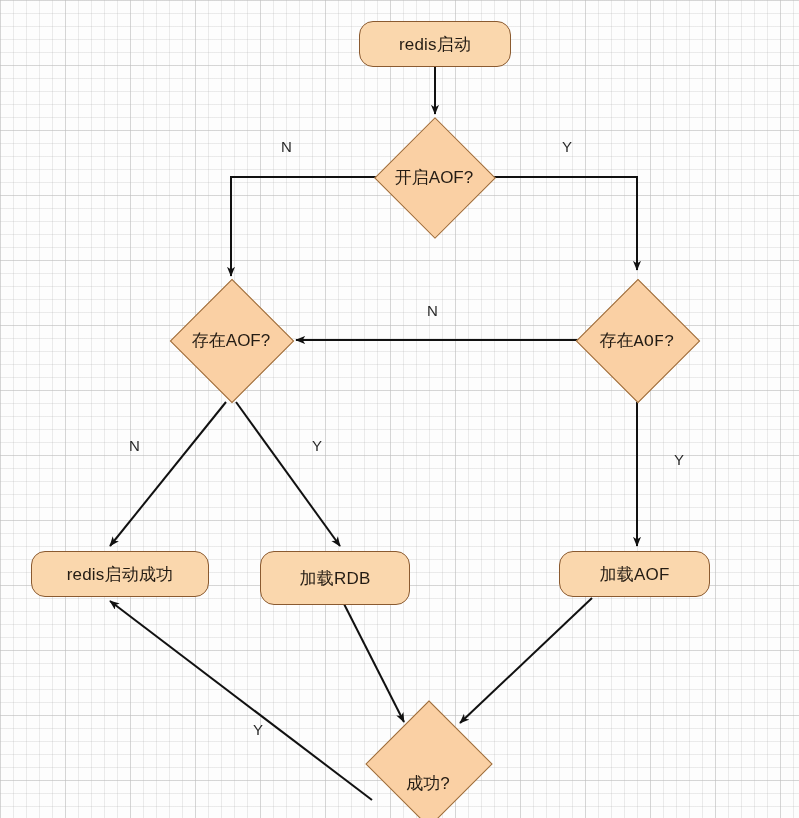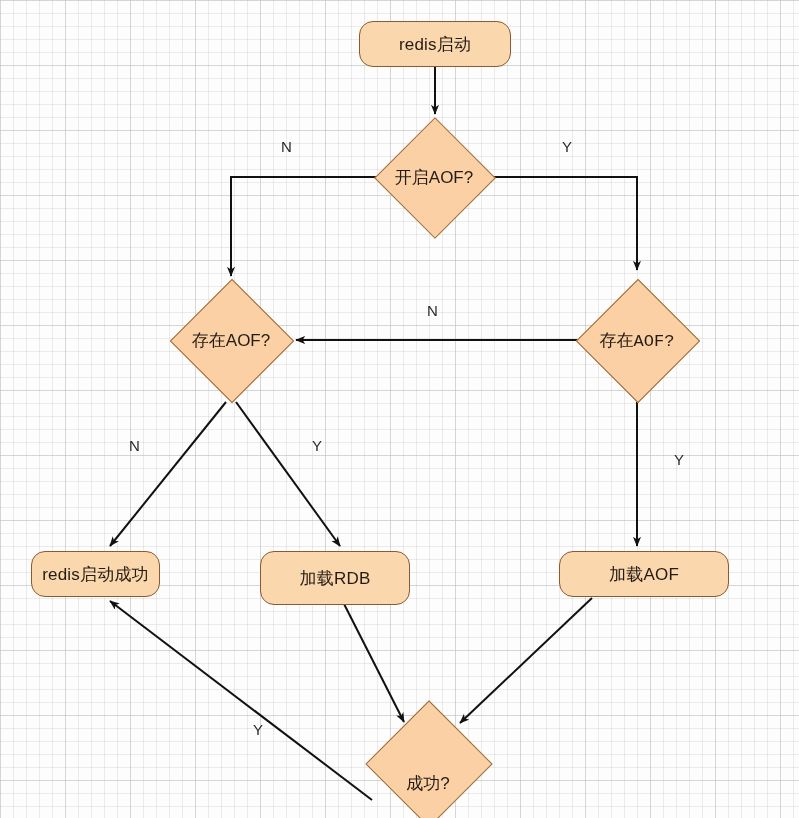--- a/index.html
+++ b/index.html
@@ -105,29 +105,29 @@
 
     <path d="M 592,598 L 460,723" fill="none" stroke="#111111" stroke-width="2" marker-end="url(#arrow)"></path>
 
     <path d="M 372,800 L 110,601" fill="none" stroke="#111111" stroke-width="2" marker-end="url(#arrow)"></path>
   </svg>
 
   <div class="node proc" style="left:359px; top:21px; width:152px; height:46px;">
     <span>redis启动</span>
   </div>
 
-  <div class="node proc" style="left:31px; top:551px; width:129px; height:46px;">
+  <div class="node proc" style="left:31px; top:551px; width:178px; height:46px;">
     <span>redis启动成功</span>
   </div>
 
   <div class="node proc" style="left:260px; top:551px; width:150px; height:54px;">
     <span>加载RDB</span>
   </div>
 
-  <div class="node proc" style="left:559px; top:551px; width:170px; height:46px;text-align:center;">
+  <div class="node proc" style="left:559px; top:551px; width:151px; height:46px;text-align:center;">
     <span>加载AOF</span>
   </div>
 
   <div class="diamond" style="left:392px; top:135px; width:84px; height:84px;"></div>
   <div class="diamond-label" style="left:374px; top:162px; width:120px; height:30px;">开启AOF?</div>
 
   <div class="diamond" style="left:188px; top:297px; width:86px; height:86px;"></div>
   <div class="diamond-label" style="left:171px; top:325px; width:120px; height:30px;">存在AOF?</div>
 
   <div class="diamond" style="left:594px; top:297px; width:86px; height:86px;"></div>

